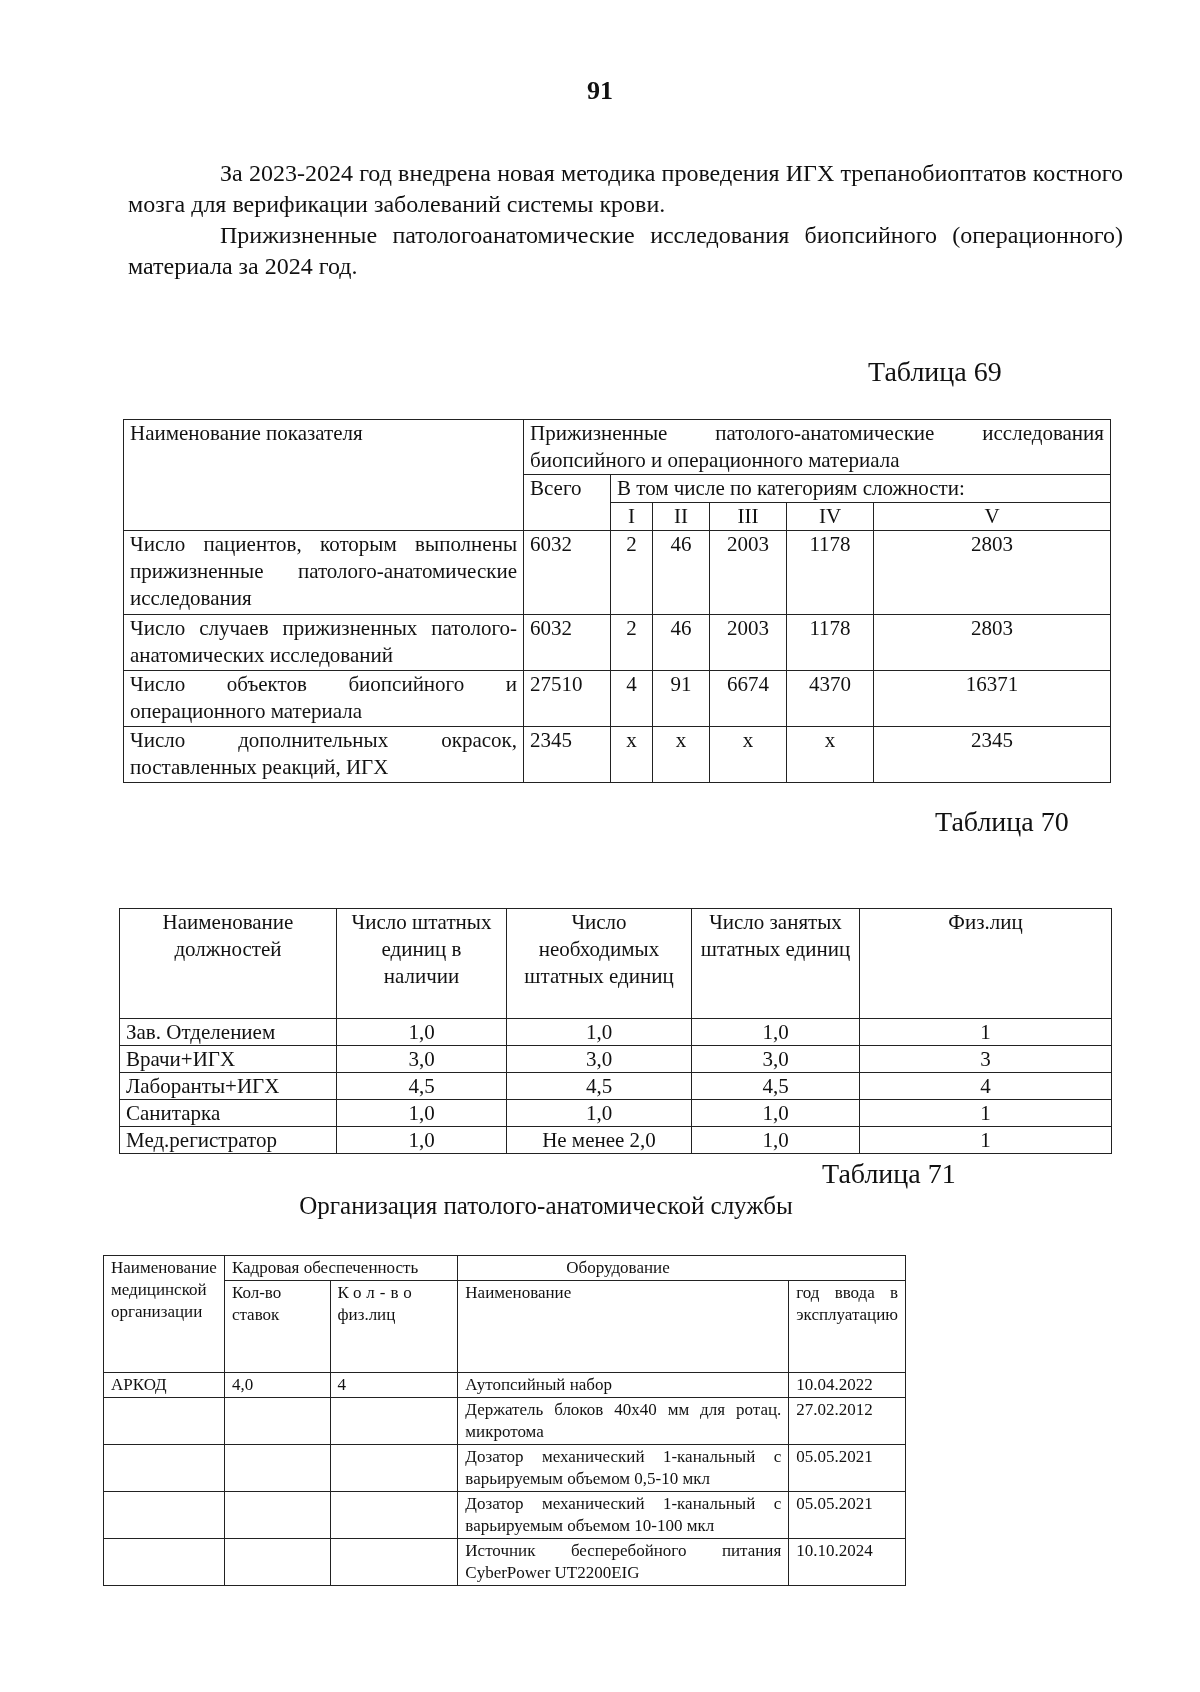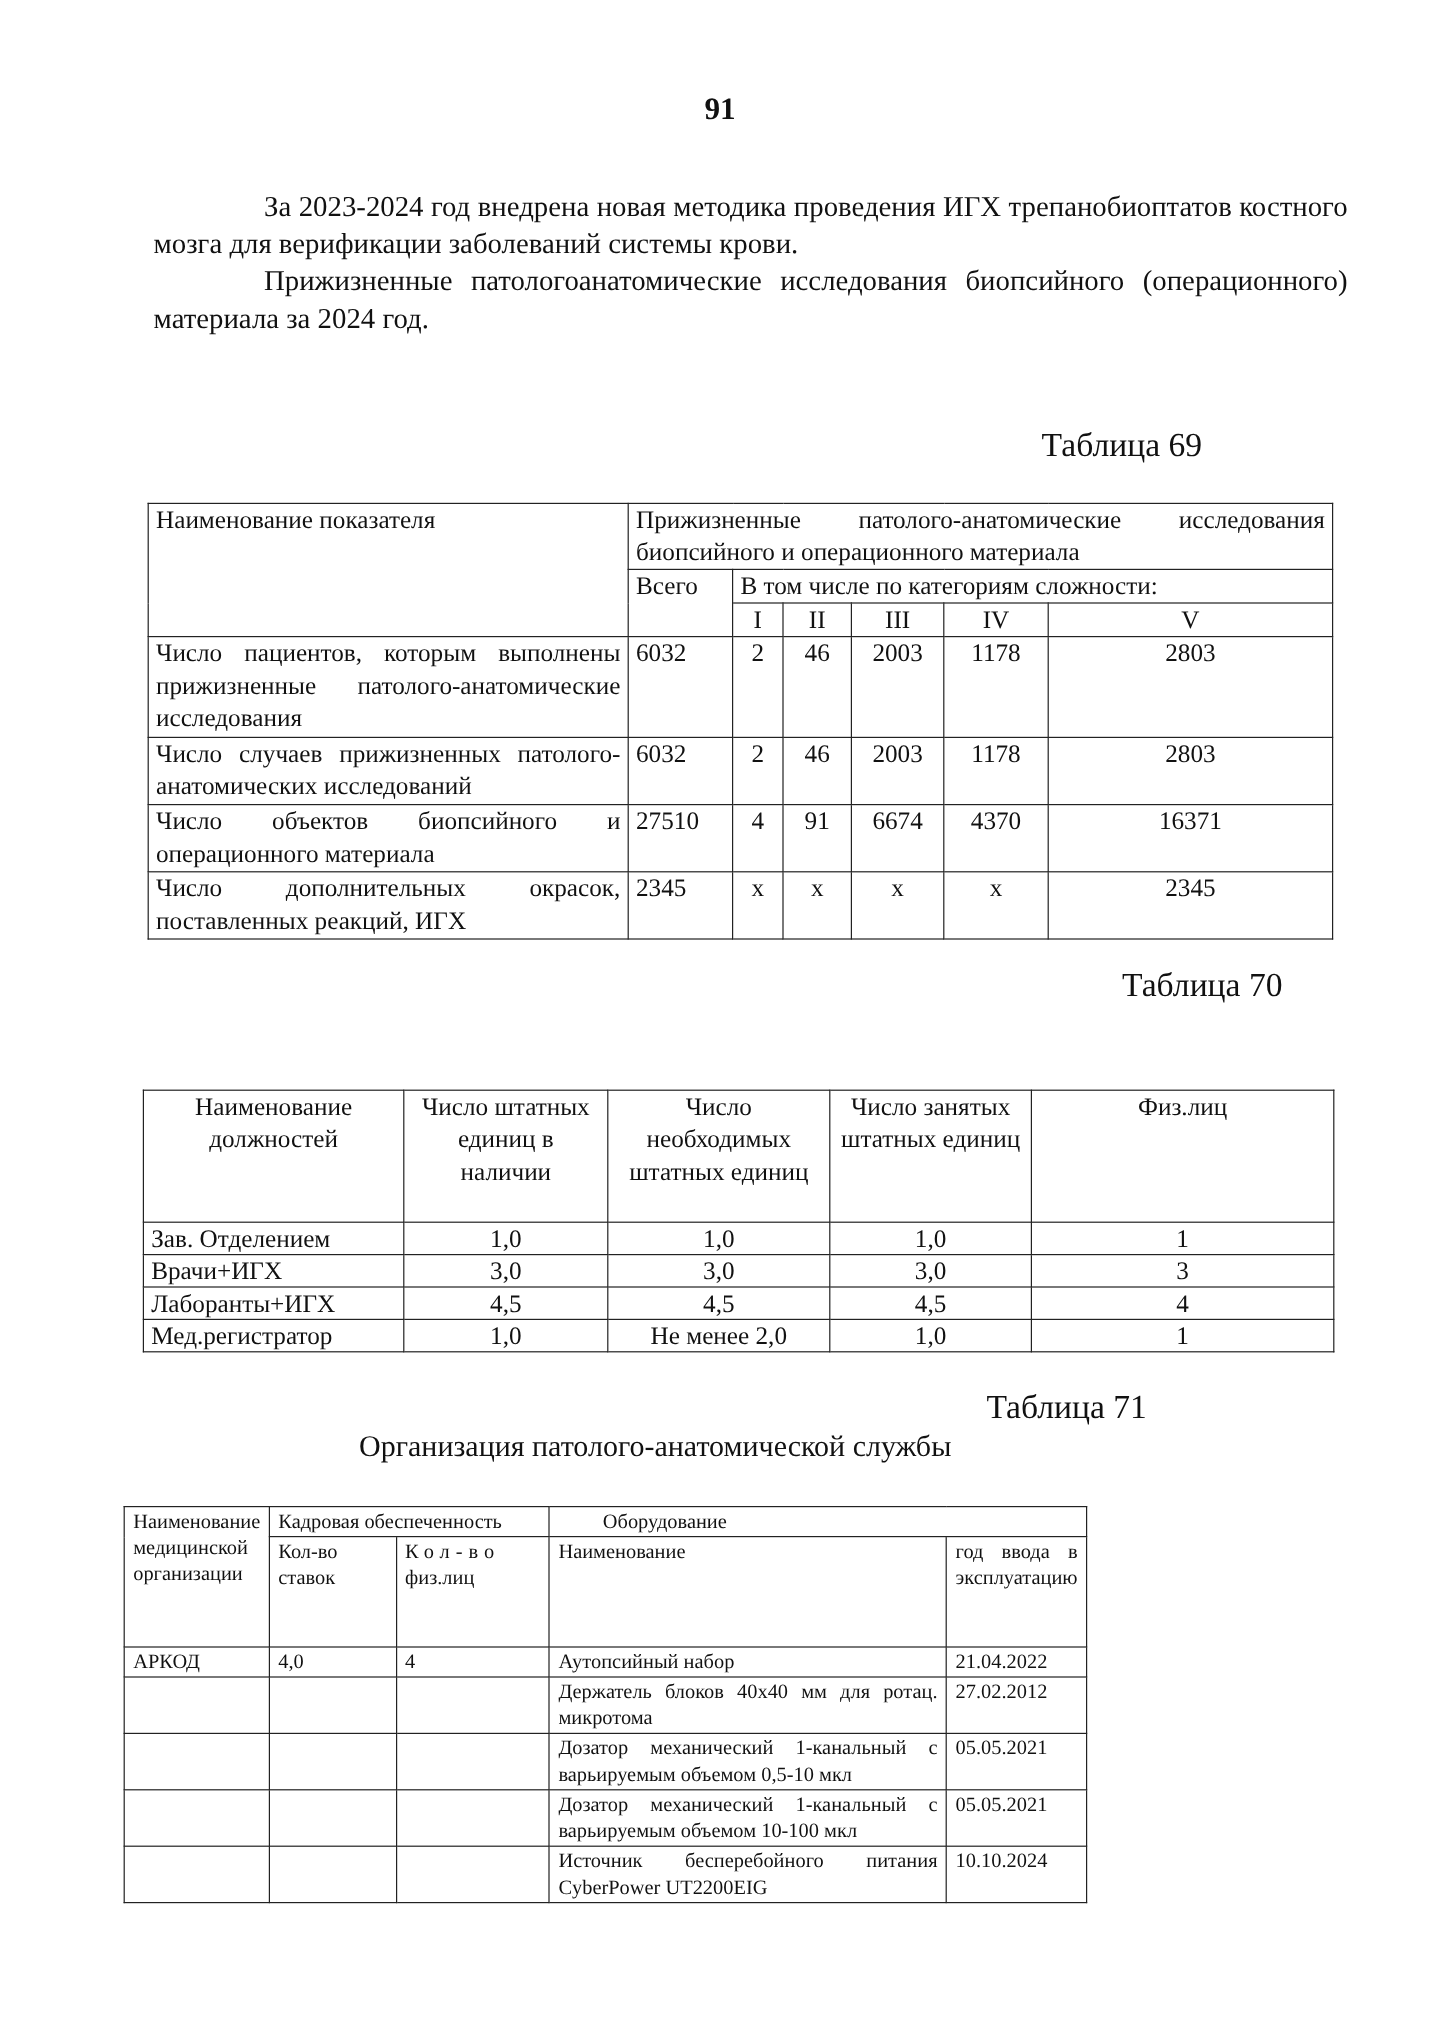--- a/index.html
+++ b/index.html
@@ -134,20 +134,27 @@
     <td>3</td>
   </tr>
   <tr class="r">
     <td class="l">Лаборанты+ИГХ</td>
     <td>4,5</td>
     <td>4,5</td>
     <td>4,5</td>
     <td>4</td>
   </tr>
   <tr class="r">
+    <td class="l">Санитарка</td>
+    <td>1,0</td>
+    <td>1,0</td>
+    <td>1,0</td>
+    <td>1</td>
+  </tr>
+  <tr class="r">
     <td class="l">Мед.регистратор</td>
     <td>1,0</td>
     <td>Не менее 2,0</td>
     <td>1,0</td>
     <td>1</td>
   </tr>
 </tbody>
   </table>
 
 <div class="abs tcap" style="left:822px; top:1158px;">Таблица 71</div>
@@ -157,34 +164,34 @@
     <col style="width:114px">
       <col style="width:127px">
       <col style="width:155px">
       <col style="width:430px">
       <col>
   </colgroup>
   <tbody>
       <tr>
     <td rowspan="2" class="j" style="hyphens:auto;">Наименование медицинской организации</td>
     <td colspan="2">Кадровая обеспеченность</td>
-    <td colspan="2" style="padding-left:44px;">Оборудование</td>
+    <td colspan="2" style="padding-left:108px;">Оборудование</td>
   </tr>
   <tr style="height:92px">
     <td>Кол-во ставок</td>
     <td><span class="sp" style="letter-spacing:5px;">Кол-во</span><br><span>физ.лиц</span></td>
     <td>Наименование</td>
     <td class="j">год ввода в эксплуатацию</td>
   </tr>
   <tr>
     <td>АРКОД</td>
     <td>4,0</td>
     <td>4</td>
     <td class="j">Аутопсийный набор</td>
-    <td>21.04.2022</td>
+    <td>10.04.2022</td>
   </tr>
   <tr>
     <td></td>
     <td></td>
     <td></td>
     <td class="j">Держатель блоков 40х40 мм для ротац. микротома</td>
     <td>27.02.2012</td>
   </tr>
   <tr>
     <td></td>

